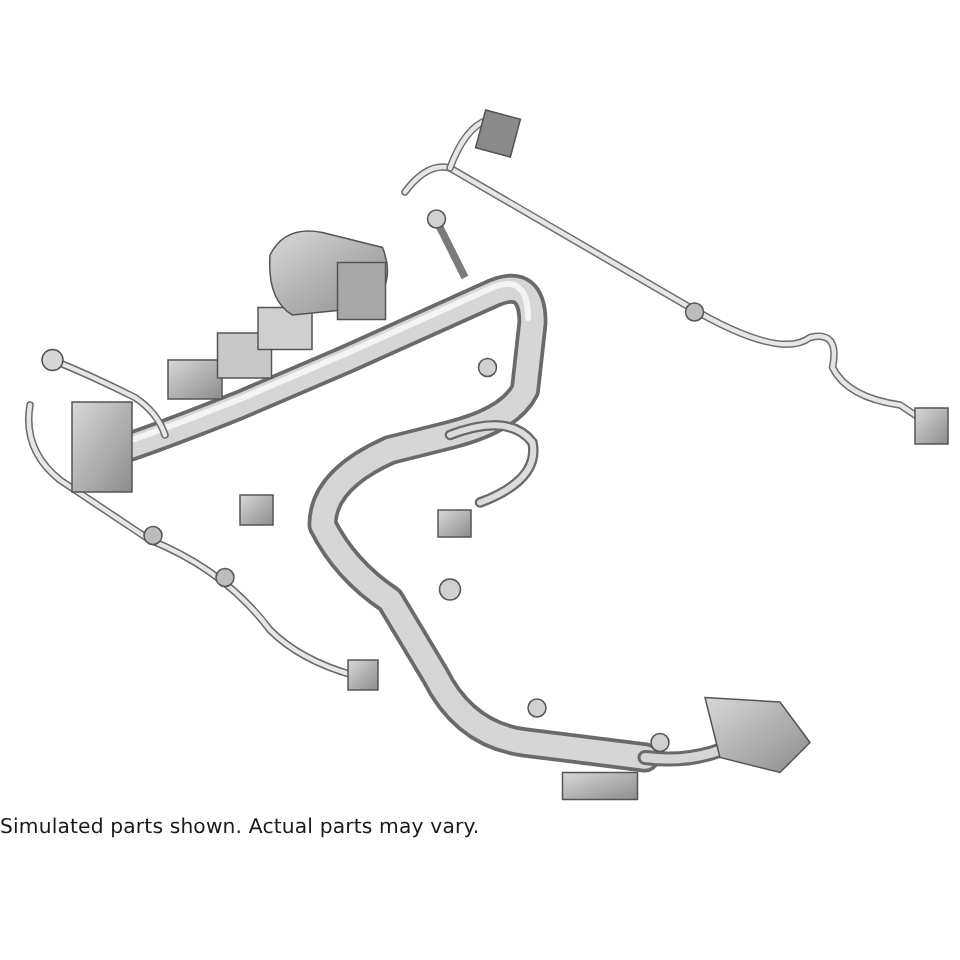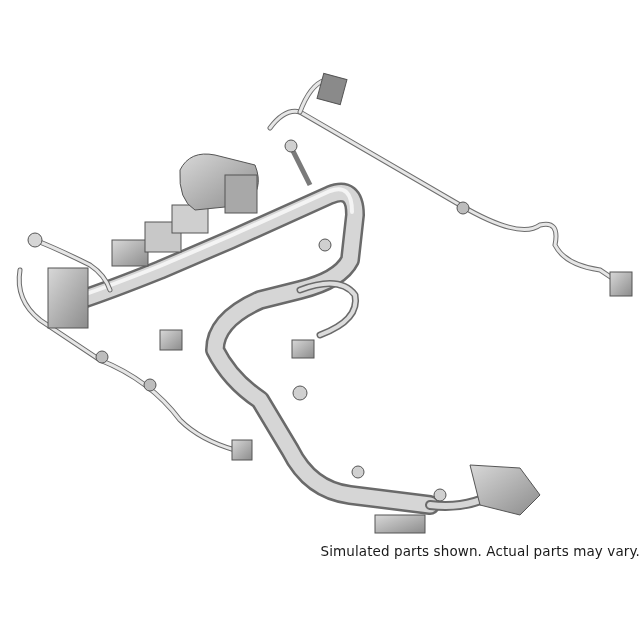--- a/index.html
+++ b/index.html
@@ -1,20 +1,20 @@
 <!DOCTYPE html>
 <html><head>
   <meta charset="utf-8">
   <style>
     html, body { margin: 0; padding: 0; background: #ffffff; }
     body { width: 640px; height: 640px; position: relative; overflow: hidden; font-family: "DejaVu Sans", sans-serif; }
     .stage { position: absolute; left: 0; top: 0; width: 640px; height: 640px; }
     .caption {
       position: absolute; left: 0; right: 0; top: 543px;
-      text-align: right; font-size: 13.5px; color: #1a1a1a; letter-spacing: 0.1px;
+      text-align: left; font-size: 13.5px; color: #1a1a1a; letter-spacing: 0.1px;
       font-family: "DejaVu Sans", sans-serif;
     }
   </style>
 </head>
 <body>
 
 <div class="stage">
   <svg width="640" height="640" viewBox="0 0 640 640" xmlns="http://www.w3.org/2000/svg">
     <defs>
       <linearGradient id="tube" x1="0" y1="0" x2="0" y2="1">

